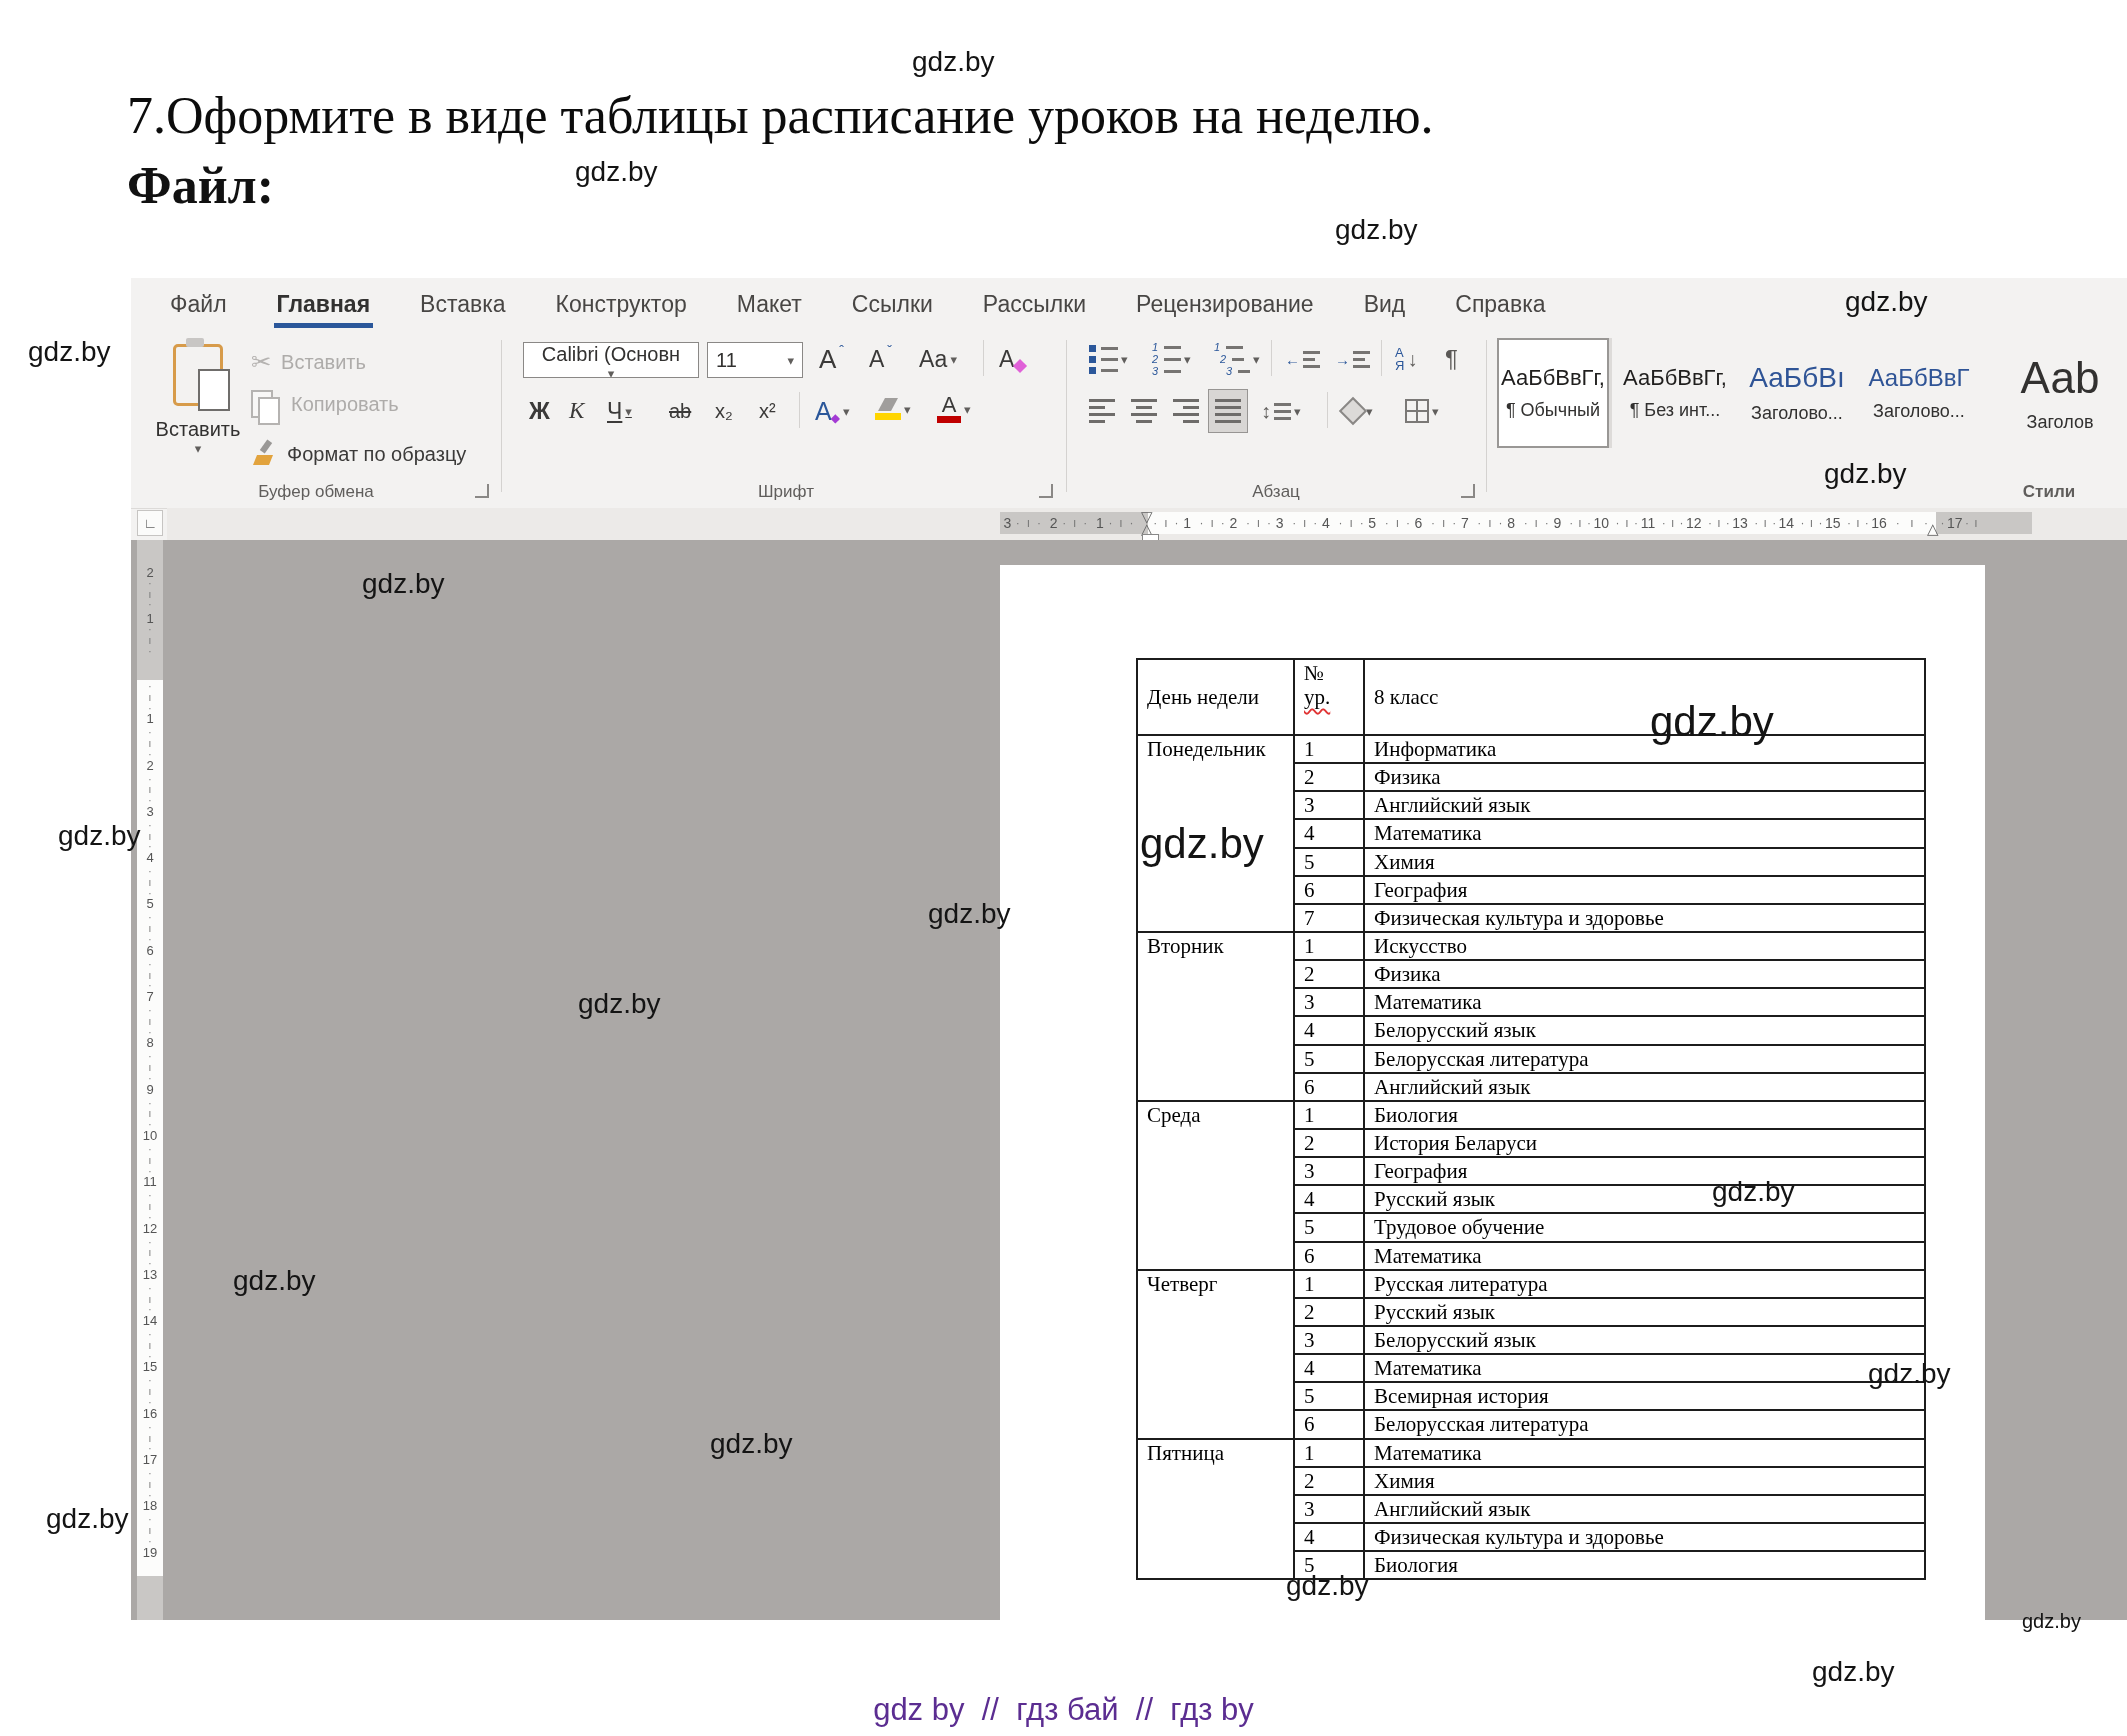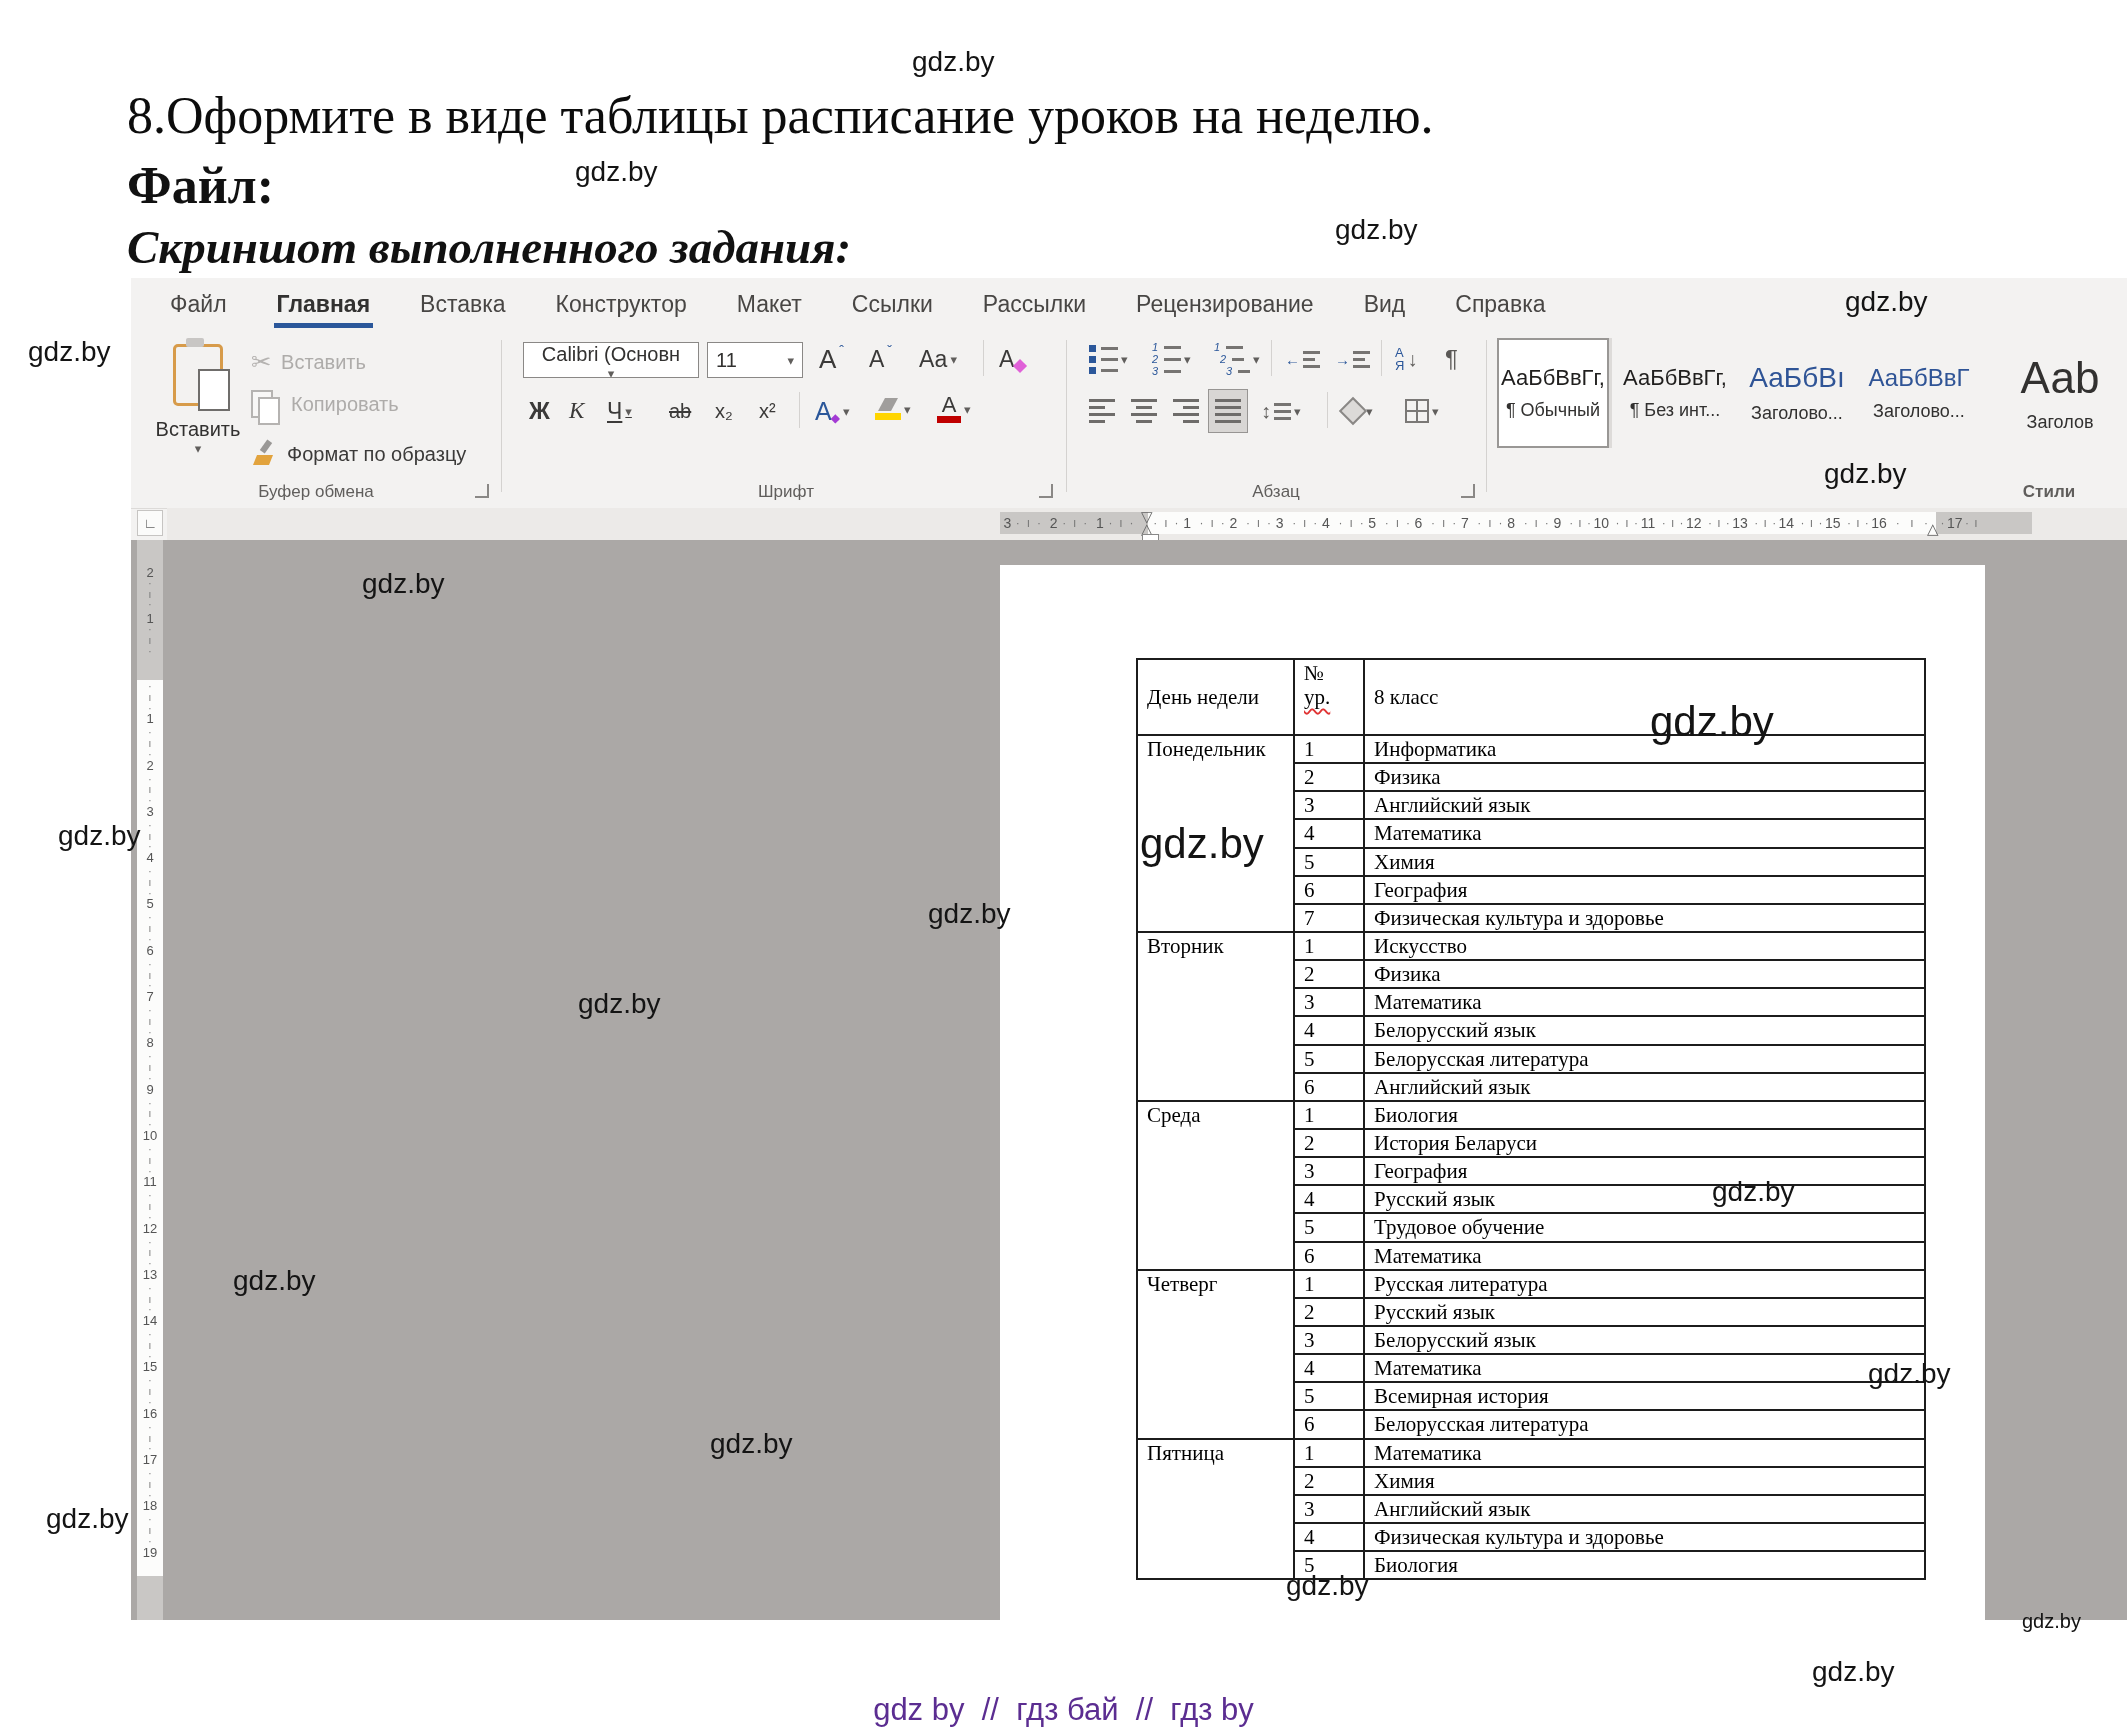--- a/index.html
+++ b/index.html
@@ -129,23 +129,22 @@
   .sched tr.hed{height:76px;}
   .sched th{vertical-align:middle;}
   .sched th.numh{vertical-align:top;}
   .squig{display:inline-block;text-decoration:underline wavy #e03434;text-decoration-thickness:2px;text-underline-offset:4px;}
 </style>
 </head>
 <body>
 
 <div class="canvas">
 
-  <div class="task serif">8.Оформите в виде таблицы расписание уроков на неделю.</div>
+  <div class="task serif">7.Оформите в виде таблицы расписание уроков на неделю.</div>
   <div class="answer serif">Файл:</div>
-  <div class="shot serif">Скриншот выполненного задания:</div>
 
   <div class="win">
 
     <div class="tabbar">
         <div class="tab">Файл</div>
         <div class="tab active">Главная</div>
         <div class="tab">Вставка</div>
         <div class="tab">Конструктор</div>
         <div class="tab">Макет</div>
         <div class="tab">Ссылки</div>

